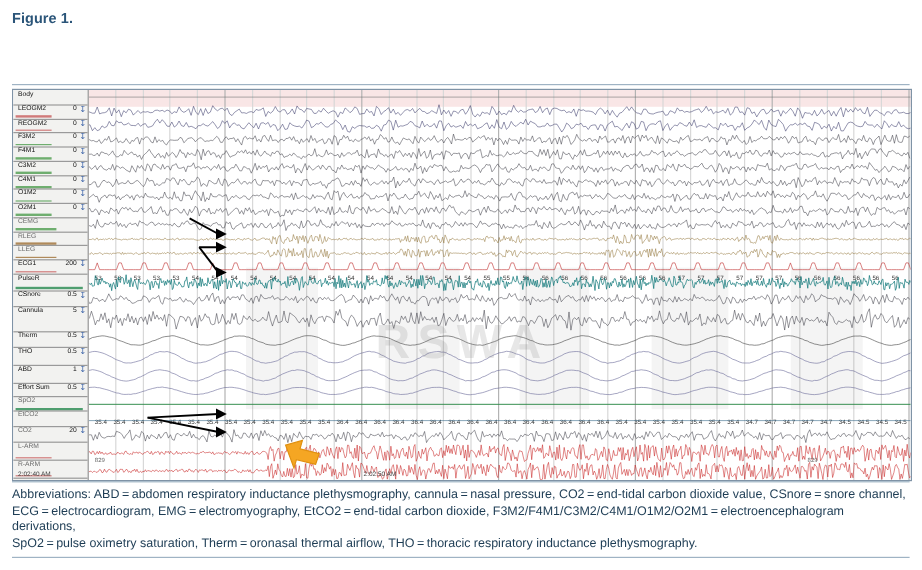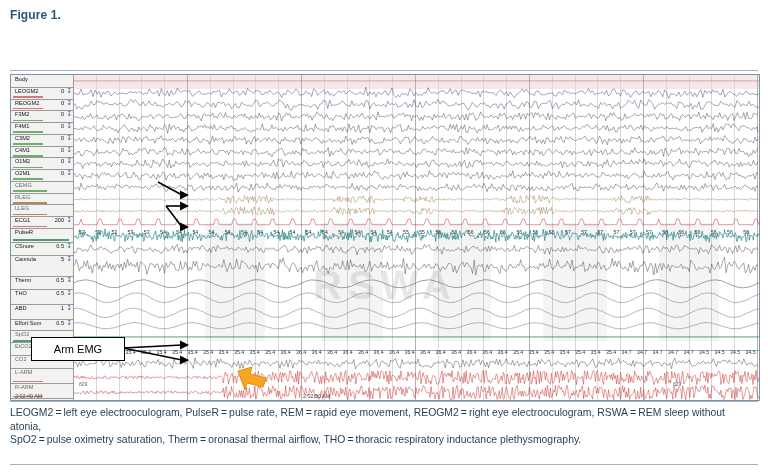--- a/index.html
+++ b/index.html
@@ -346,29 +346,29 @@
       <svg class="calloutline" style="left:0;top:0;width:748px;height:325px;pointer-events:none" viewBox="0 0 748 325">
         <line x1="147" y1="107" x2="171" y2="120" stroke="#000" stroke-width="1.6"></line>
         <polygon points="169,115.5 178,120 169,124.5" fill="#000"></polygon>
       </svg>
       <svg class="calloutline" style="left:0;top:0;width:748px;height:325px;pointer-events:none" viewBox="0 0 748 325">
         <line x1="155" y1="131" x2="171" y2="131" stroke="#000" stroke-width="1.6"></line>
         <polygon points="169,126.5 178,131 169,135.5" fill="#000"></polygon>
         <line x1="155" y1="131" x2="171" y2="152" stroke="#000" stroke-width="1.6"></line>
         <polygon points="169,147.5 178,152 169,156.5" fill="#000"></polygon>
       </svg>
-      <div class="callout" style="left: 20px; top: 262px; width: 92px; height: 22px;">Arm EMG</div>
       <svg class="calloutline" style="left:0;top:0;width:748px;height:325px;pointer-events:none" viewBox="0 0 748 325">
         <line x1="112" y1="273" x2="171" y2="270" stroke="#000" stroke-width="1.6"></line>
         <polygon points="169,265.5 178,270 169,274.5" fill="#000"></polygon>
         <line x1="112" y1="273" x2="171" y2="285" stroke="#000" stroke-width="1.6"></line>
         <polygon points="169,280.5 178,285 169,289.5" fill="#000"></polygon>
       </svg>
     </div>
 
   <div class="foot-rule"></div>
   <div class="footer">
-    <div>LEOGM2 = left eye electrooculogram, PulseR = pulse rate, REM = rapid eye movement, REOGM2 = right eye electrooculogram, RSWA = REM sleep without atonia,</div>
+    <div>Abbreviations: ABD = abdomen respiratory inductance plethysmography, cannula = nasal pressure, CO2 = end-tidal carbon dioxide value, CSnore = snore channel,</div>
+    <div>ECG = electrocardiogram, EMG = electromyography, EtCO2 = end-tidal carbon dioxide, F3M2/F4M1/C3M2/C4M1/O1M2/O2M1 = electroencephalogram derivations,</div>
     <div>SpO2 = pulse oximetry saturation, Therm = oronasal thermal airflow, THO = thoracic respiratory inductance plethysmography.</div>
   </div>
   <div class="foot-rule-b"></div>
 
 </div>
 
 </body></html>

